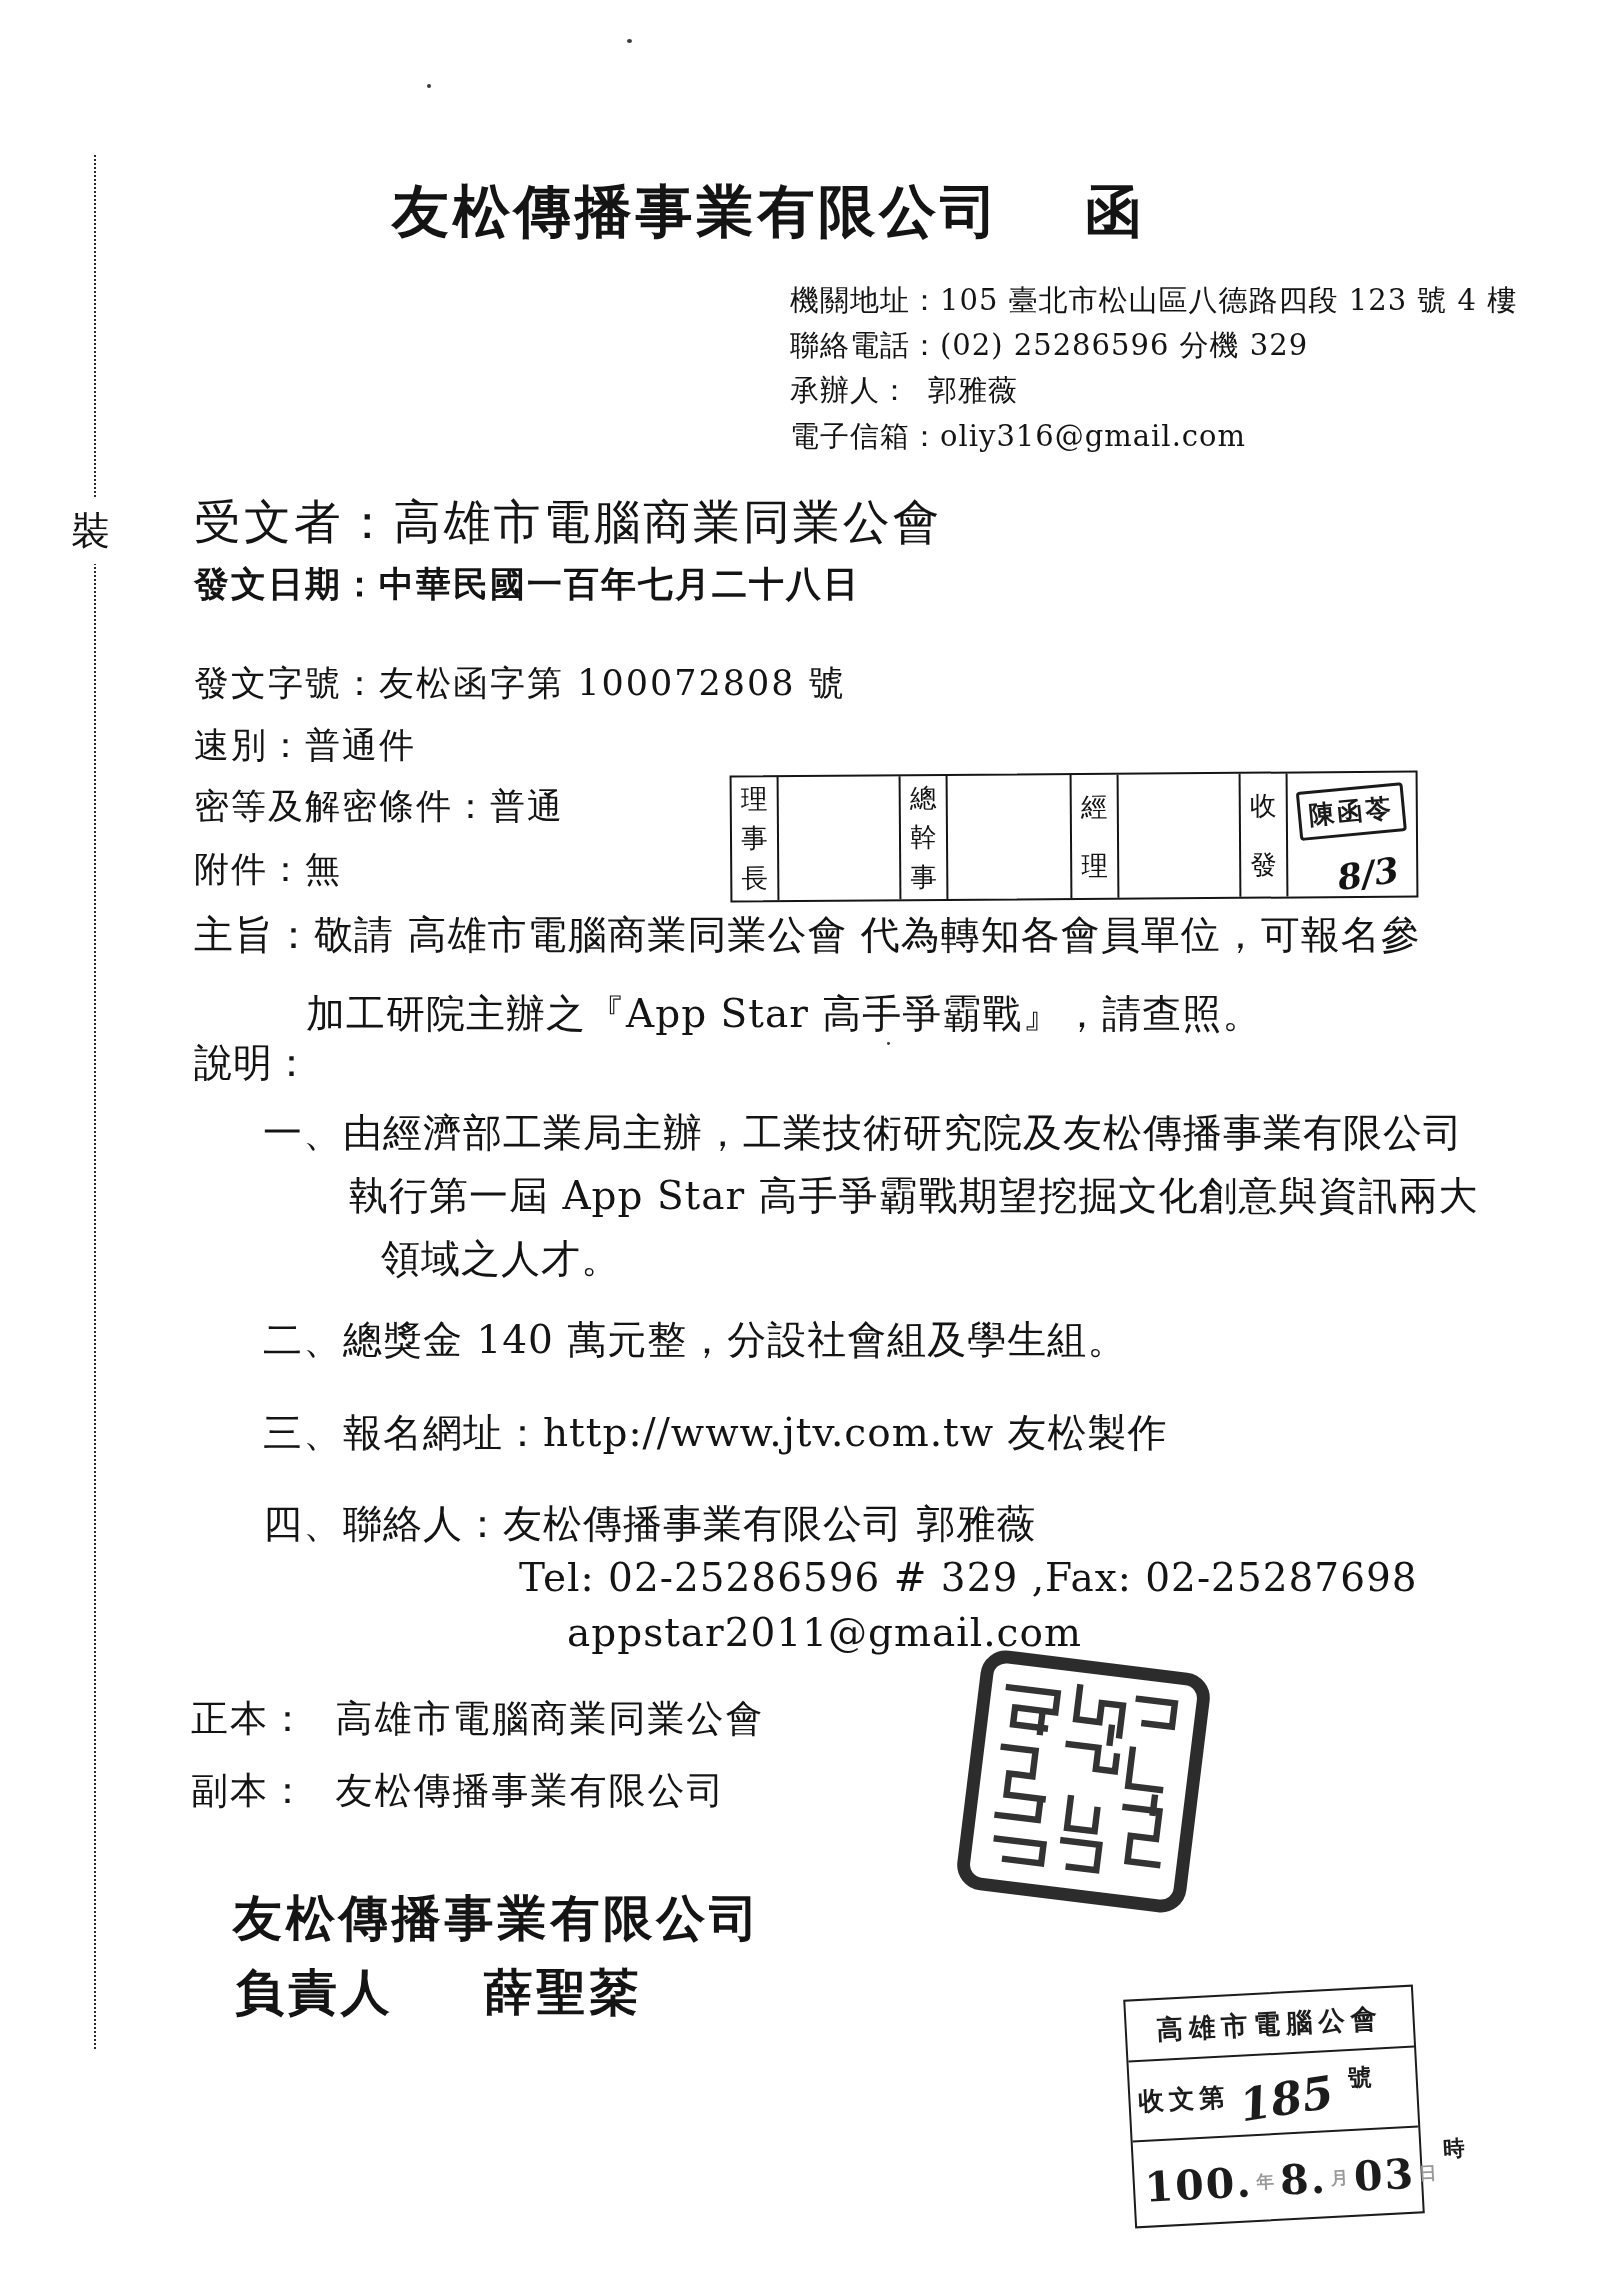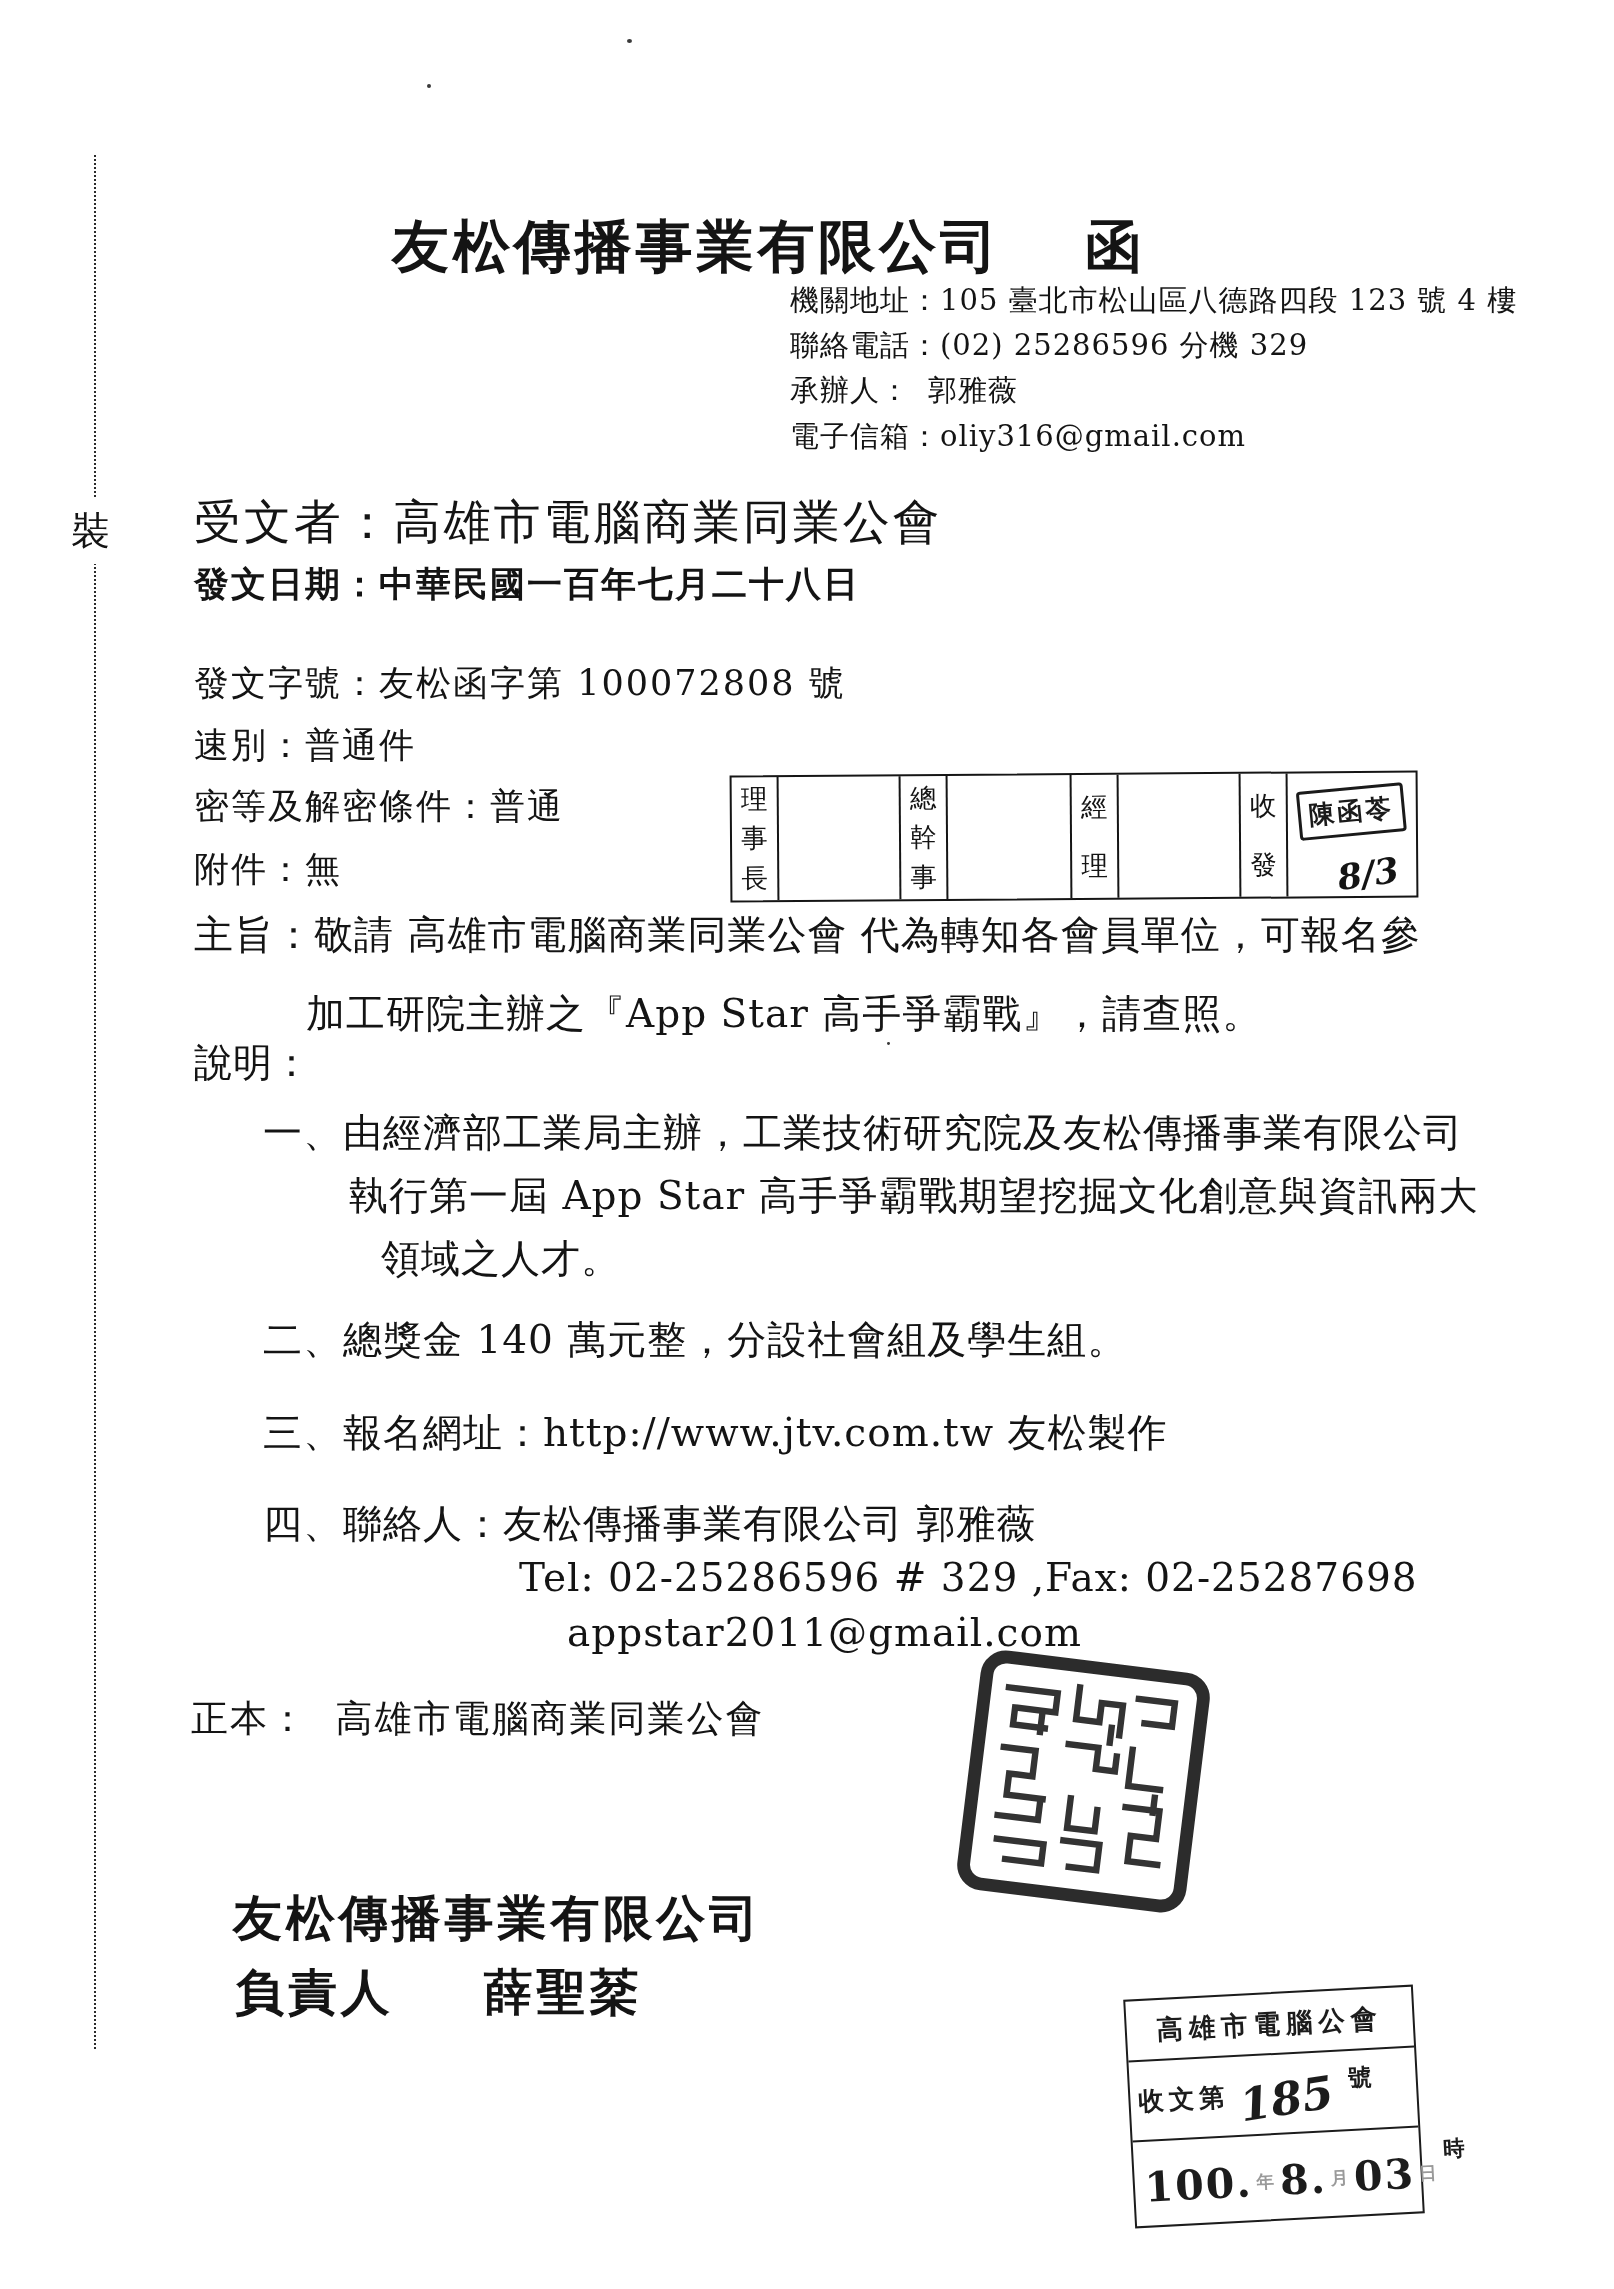--- a/index.html
+++ b/index.html
@@ -12,21 +12,21 @@
     color:#141414;
     overflow:hidden;
   }
   .abs{position:absolute;white-space:nowrap;line-height:1.15;}
 
   
   .binding-line{position:absolute;left:94px;top:155px;height:1894px;width:0;border-left:2.9px dotted #2a2a2a;}
   .binding-label{position:absolute;left:69px;top:498px;font-size:39px;background:#fff;padding:5.9px 2px;z-index:2;}
 
   
-  .title{top:178px;left:392px;font-size:57px;letter-spacing:3.9px;font-weight:bold;margin-top:35px;}
+  .title{top:178px;left:392px;font-size:57px;letter-spacing:3.9px;font-weight:bold;}
   .title .doc-type{margin-left:84px;}
 
   
   .contact-line{left:790px;font-size:29px;letter-spacing:1px;}
 
   
   .recipient{top:495px;left:194px;font-size:47px;letter-spacing:2.9px;}
 
   
   .meta{left:194px;font-size:35px;letter-spacing:2px;}
@@ -173,20 +173,23 @@
   </div>
 
   <div class="abs item-first body-line" style="top:1502px;left:263px;">
     <span>四、</span><span>聯絡人：友松傳播事業有限公司 郭雅薇</span>
   </div>
   <div class="abs item-cont body-line" style="top:1556px;left:519px;">Tel: 02-25286596 # 329 ,Fax: 02-25287698</div>
   <div class="abs item-cont body-line" style="top:1611px;left:519px;margin-left:48px;">appstar2011@gmail.com</div>
 
   <div class="abs copy-line" style="top:1698px;">
     <span>正本：</span><span class="copy-value">高雄市電腦商業同業公會</span>
+  </div>
+  <div class="abs copy-line" style="top:1770px;">
+    <span>副本：</span><span class="copy-value">友松傳播事業有限公司</span>
   </div>
 
   <svg class="seal" viewBox="0 0 220 230" aria-hidden="true">
     <rect x="8" y="8" width="204" height="214" rx="18" fill="none" stroke="#161616" stroke-width="12"></rect>
     <g fill="none" stroke="#1d1d1d" stroke-width="6" stroke-linecap="square">
       <path d="M30 36 h46 v18 h-38 v16 h30"></path>
       <path d="M96 28 v30 h22 v-18 h20 v28"></path>
       <path d="M152 32 h34 v22 h-26"></path>
       <path d="M64 58 v16"></path>
       <path d="M130 62 v14"></path>

